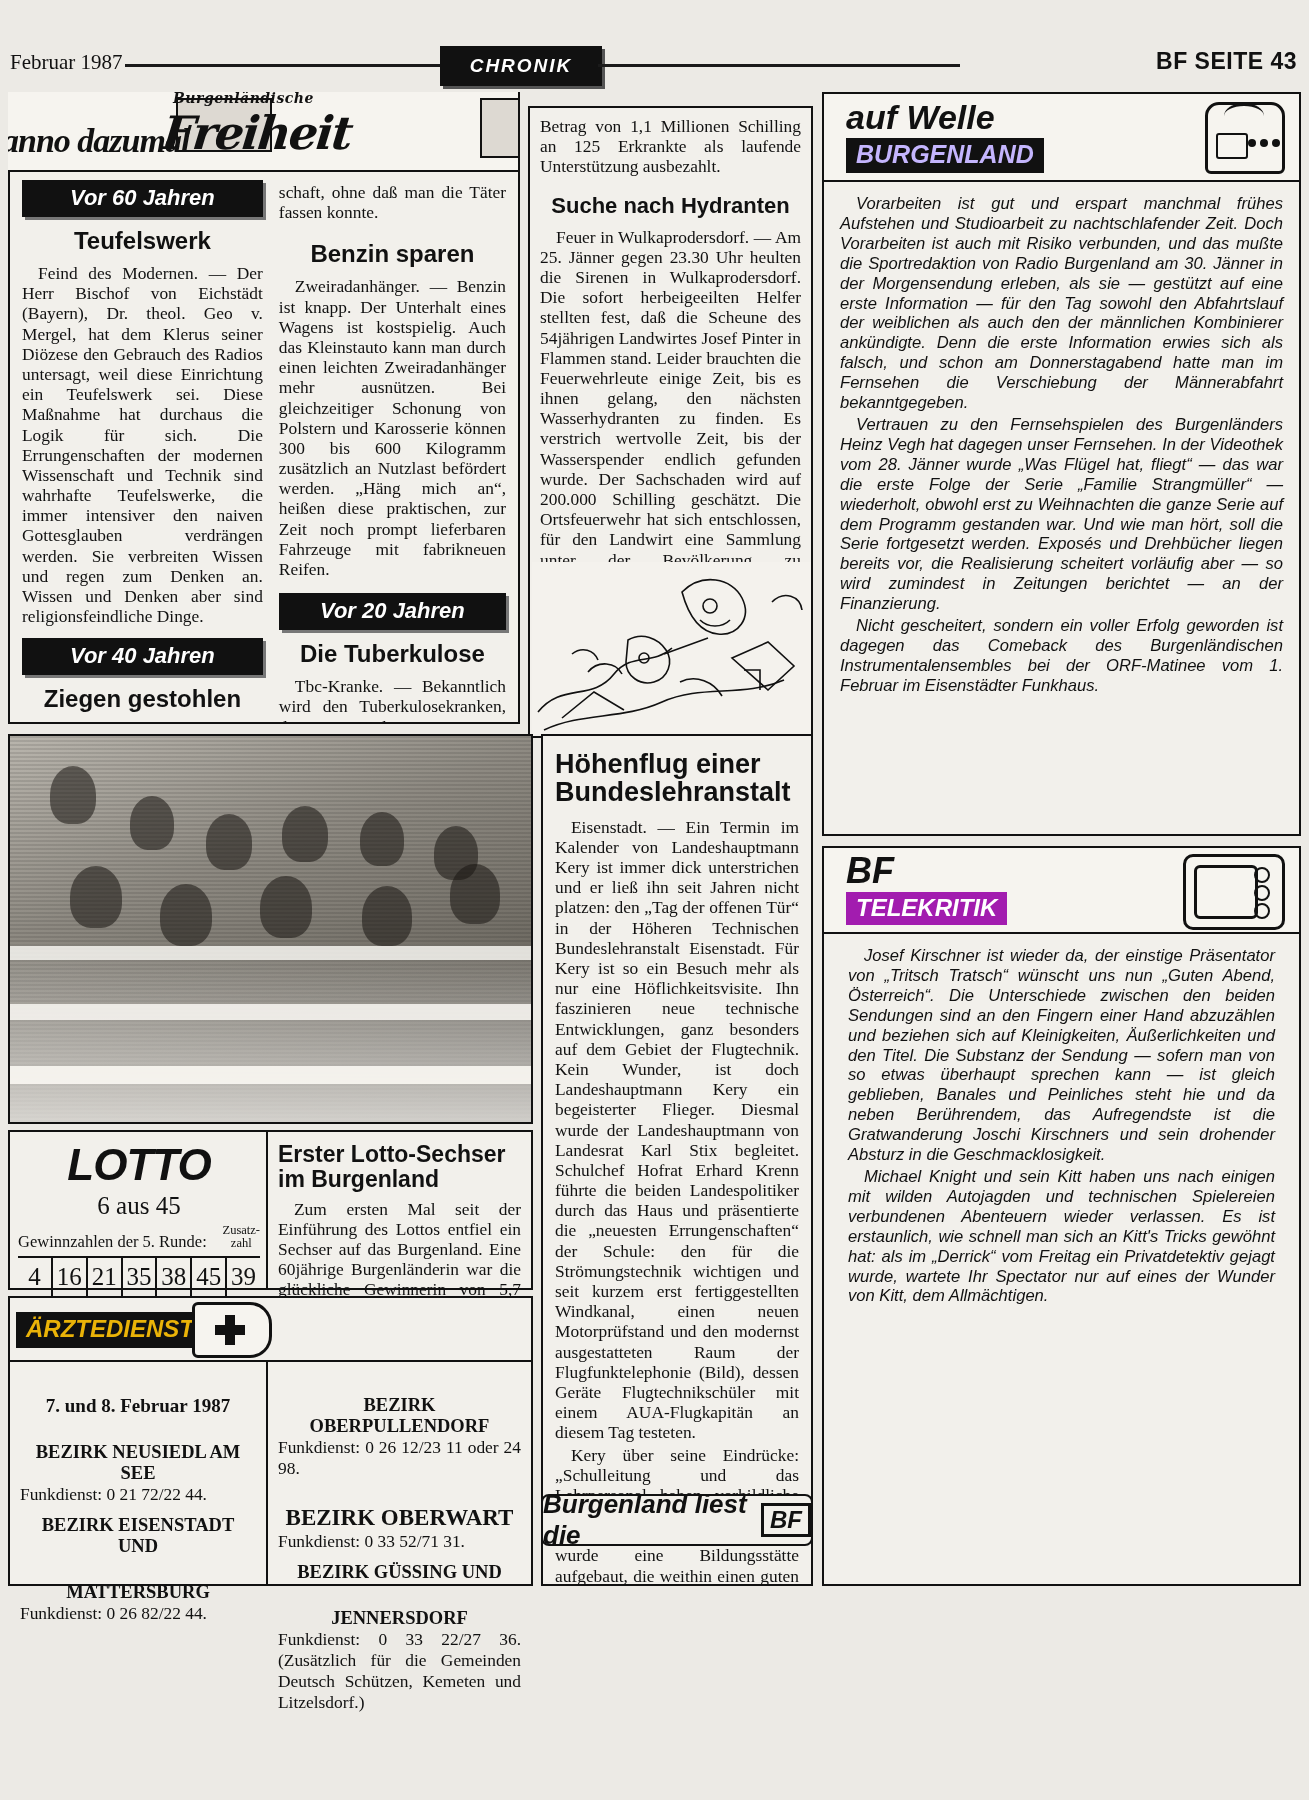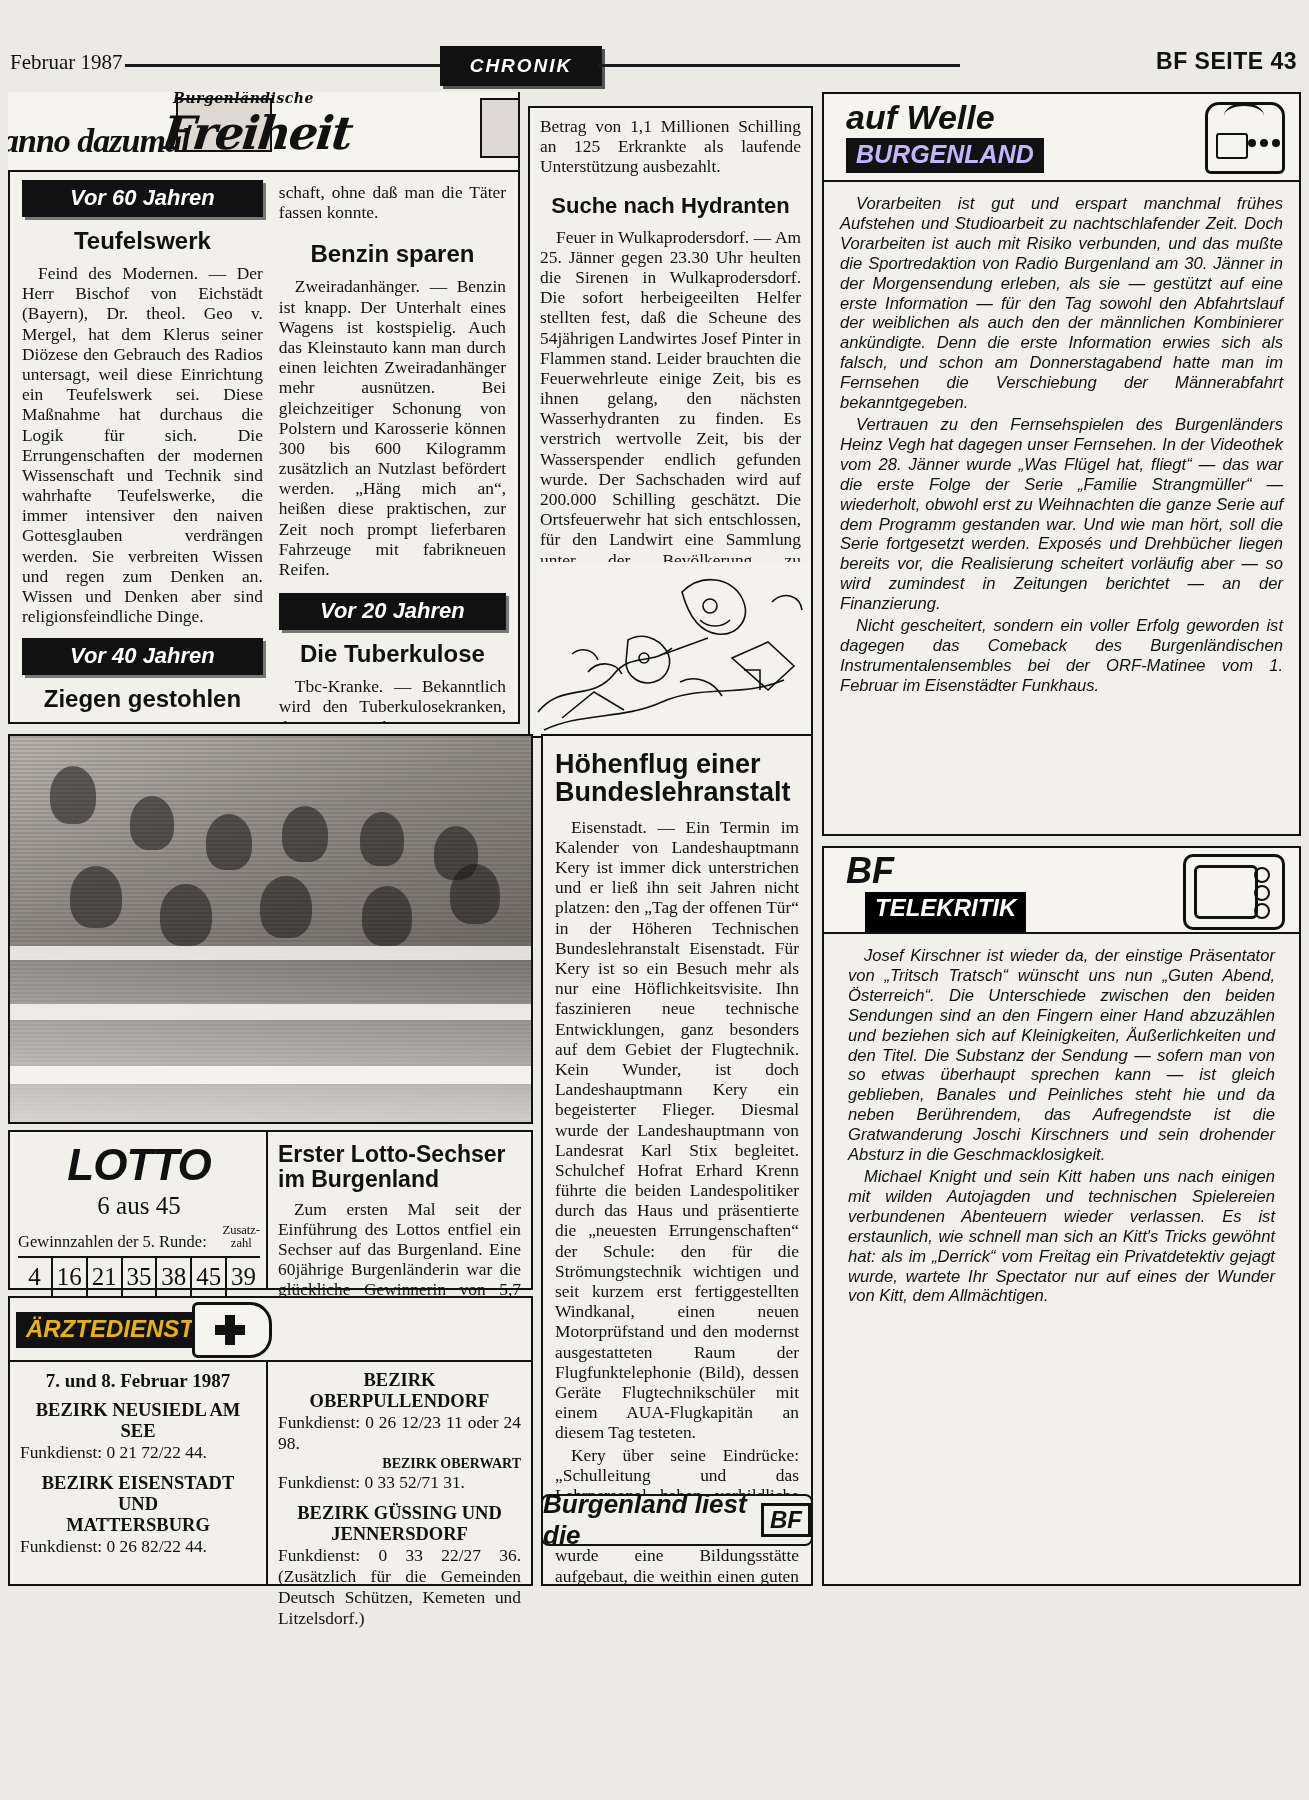--- a/index.html
+++ b/index.html
@@ -150,24 +150,23 @@
 
   .bfk {
     position:relative; height:84px; border-bottom:2px solid #111; background:#f6f4ef;
   }
   .bfk .b1 {
     position:absolute; left:22px; top:2px;
     font-family:"Liberation Sans", sans-serif; font-weight:bold; font-style:italic; font-size:36px;
   }
   .bfk .b2 {
     position:absolute; left:22px; top:44px;
-    background:#000000; color:#fff;
+    background:#a21caf; color:#fff;
     font-family:"Liberation Sans", sans-serif; font-weight:bold; font-style:italic; font-size:24px;
-    padding:2px 10px 10px;
-    margin-left:19px;
+    padding:2px 10px 3px;
   }
   .tv-ic {
     position:absolute; right:14px; top:6px; width:96px; height:70px;
     border:3px solid #111; border-radius:10px; background:#f6f4ef;
   }
   .tv-ic .screen { position:absolute; left:8px; top:8px; width:58px; height:48px; border:3px solid #111; border-radius:6px;}
   .tv-ic .k1,.tv-ic .k2,.tv-ic .k3 { position:absolute; right:12px; width:12px; height:12px; border-radius:50%; border:2px solid #111;}
   .tv-ic .k1{top:10px;} .tv-ic .k2{top:28px;} .tv-ic .k3{top:46px;}
 
   p.ital {
@@ -200,21 +199,21 @@
   .cross-box {
     position:absolute; left:182px; top:4px; width:74px; height:50px;
     border:3px solid #111; border-radius:6px 22px 22px 6px; background:#f6f4ef;
   }
   .cross-box .cv { position:absolute; left:30px; top:10px; width:10px; height:30px; background:#111; }
   .cross-box .ch { position:absolute; left:20px; top:20px; width:30px; height:10px; background:#111; }
   .dots { position:absolute; left:6px; top:12px; }
   .dots i { display:block; width:9px; height:9px; background:#111; border-radius:50%; margin:3px 0; }
 
   .ctr { text-align:center; }
-  .bold { font-weight:bold; }
+  .bold { font-weight:bold;margin-top:25px; }
 
   .liest {
     display:flex; align-items:center; justify-content:center; height:100%;
     font-family:"Liberation Sans", sans-serif; font-weight:bold; font-style:italic; font-size:26px;
   }
   .liest .bfbox {
     border:3px solid #111; margin-left:10px; padding:0 6px;
     font-size:24px; font-style:italic; font-weight:bold;
   }
   .pad { padding:10px 12px; box-sizing:border-box; height:100%; overflow:hidden; }
@@ -404,21 +403,21 @@
         <div class="ctr bold" style="font-size:19px; margin-bottom:8px;">7. und 8. Februar 1987</div>
         <div class="ctr bold" style="font-size:18.5px;">BEZIRK NEUSIEDL AM SEE</div>
         <div style="font-size:17.4px;">Funkdienst: 0 21 72/22 44.</div>
         <div class="ctr bold" style="font-size:18.5px; margin-top:10px;">BEZIRK EISENSTADT UND</div>
         <div class="ctr bold" style="font-size:18.5px;">MATTERSBURG</div>
         <div style="font-size:17.4px;">Funkdienst: 0 26 82/22 44.</div>
       </div>
       <div style="flex:1; padding:8px 10px;">
         <div class="ctr bold" style="font-size:18.5px;">BEZIRK OBERPULLENDORF</div>
         <div style="font-size:17.4px; text-align:justify;">Funkdienst: 0 26 12/23 11 oder 24 98.</div>
-        <div class="ctr bold" style="font-size:14px; margin-top:2px;text-align:right;">BEZIRK OBERWART</div>
+        <div class="ctr bold" style="font-size:23px; margin-top:26px;">BEZIRK OBERWART</div>
         <div style="font-size:17.4px;">Funkdienst: 0 33 52/71 31.</div>
         <div class="ctr bold" style="font-size:18.5px; margin-top:10px;">BEZIRK GÜSSING UND</div>
         <div class="ctr bold" style="font-size:18.5px;">JENNERSDORF</div>
         <div style="font-size:17.4px; text-align:justify;">Funkdienst: 0 33 22/27 36. (Zusätzlich für die Gemeinden Deutsch Schützen, Kemeten und Litzelsdorf.)</div>
       </div>
     </div>
   </div>
 
   <div class="frame" id="blockI" style="border-radius:8px;">
     <div class="liest">

